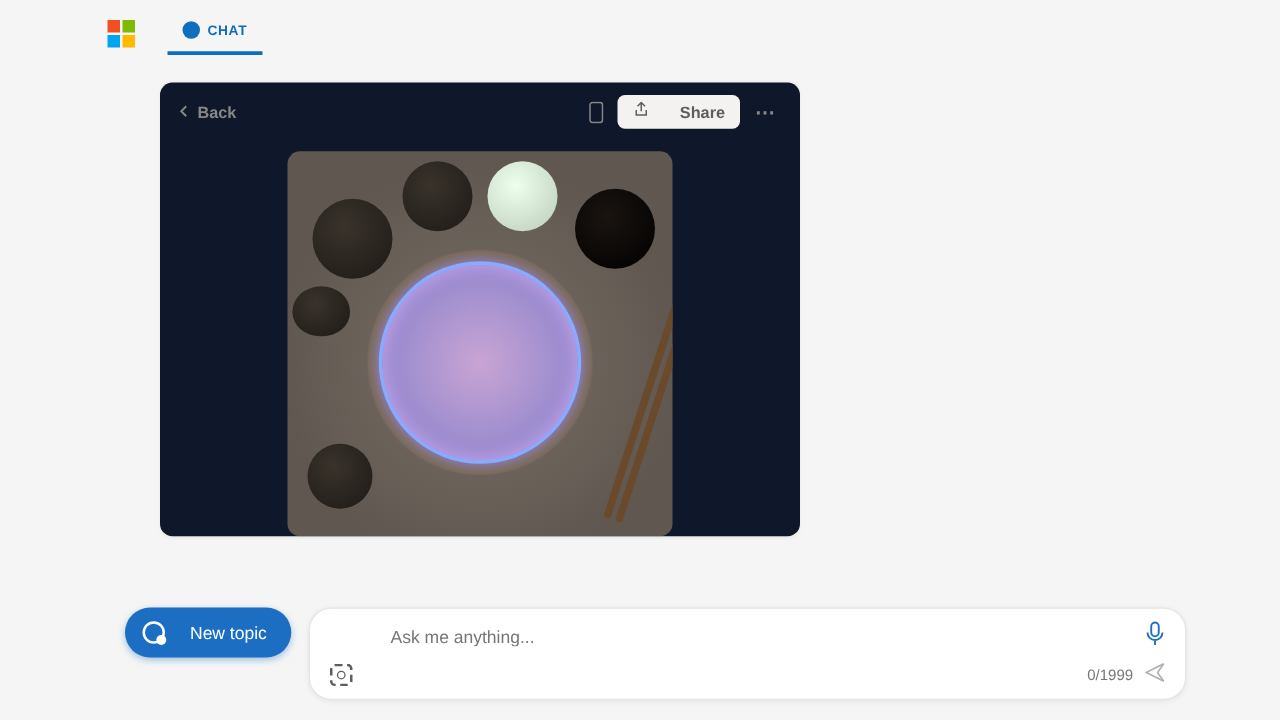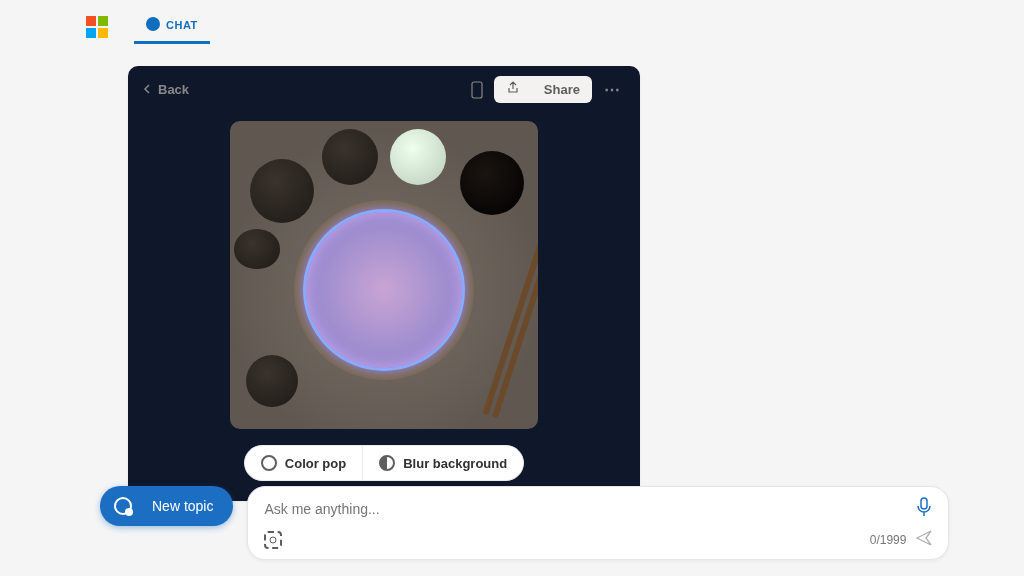--- a/index.html
+++ b/index.html
@@ -191,20 +191,21 @@
     background: #fff;
     border: 1px solid #e5e5e5;
     border-radius: 18px;
     width: 702px;
     box-shadow: 0 1px 4px rgba(0,0,0,0.06);
     overflow: hidden;
   }
   .compose-top {
     display: flex; align-items: center;
     padding: 10px 16px 6px;
+    margin-left: 48px;
   }
   .compose-input {
     flex: 1;
     border: none;
     outline: none;
     font-size: 14px;
     color: #323130;
   }
   .compose-input::placeholder { color: #767676; }
   .mic-icon { color: #1b6ec2; cursor: pointer; }
@@ -287,32 +288,20 @@
       <div class="small-bowl" style="width:56px;height:56px;left:160px;top:8px;background:radial-gradient(circle at 40% 35%,#efe,#bcb)"></div>
       <div class="small-bowl" style="width:64px;height:64px;right:14px;top:30px;background:radial-gradient(circle at 40% 35%,#1a1410,#000)"></div>
       <div class="small-bowl" style="width:46px;height:40px;left:4px;top:108px;border-radius:50% 50% 48% 48%"></div>
       <div class="small-bowl" style="width:52px;height:52px;left:16px;bottom:22px"></div>
       <div class="big-bowl"></div>
       <div class="selection-ring"></div>
       <div class="chopsticks"></div>
     </div>
   </div>
 
-  <div class="action-pills">
-    <div class="pill-group">
-      <div class="pill">
-        <span class="pill-icon"></span>
-        <span>Color pop</span>
-      </div>
-      <div class="pill">
-        <span class="pill-icon half"></span>
-        <span>Blur background</span>
-      </div>
-    </div>
-  </div>
 </div>
 
 <div class="compose-row">
   <div class="new-topic">
     <span class="chat-icon"></span>
     <span>New topic</span>
   </div>
   <div class="compose">
     <div class="compose-top">
       <input class="compose-input" placeholder="Ask me anything..." style="">

